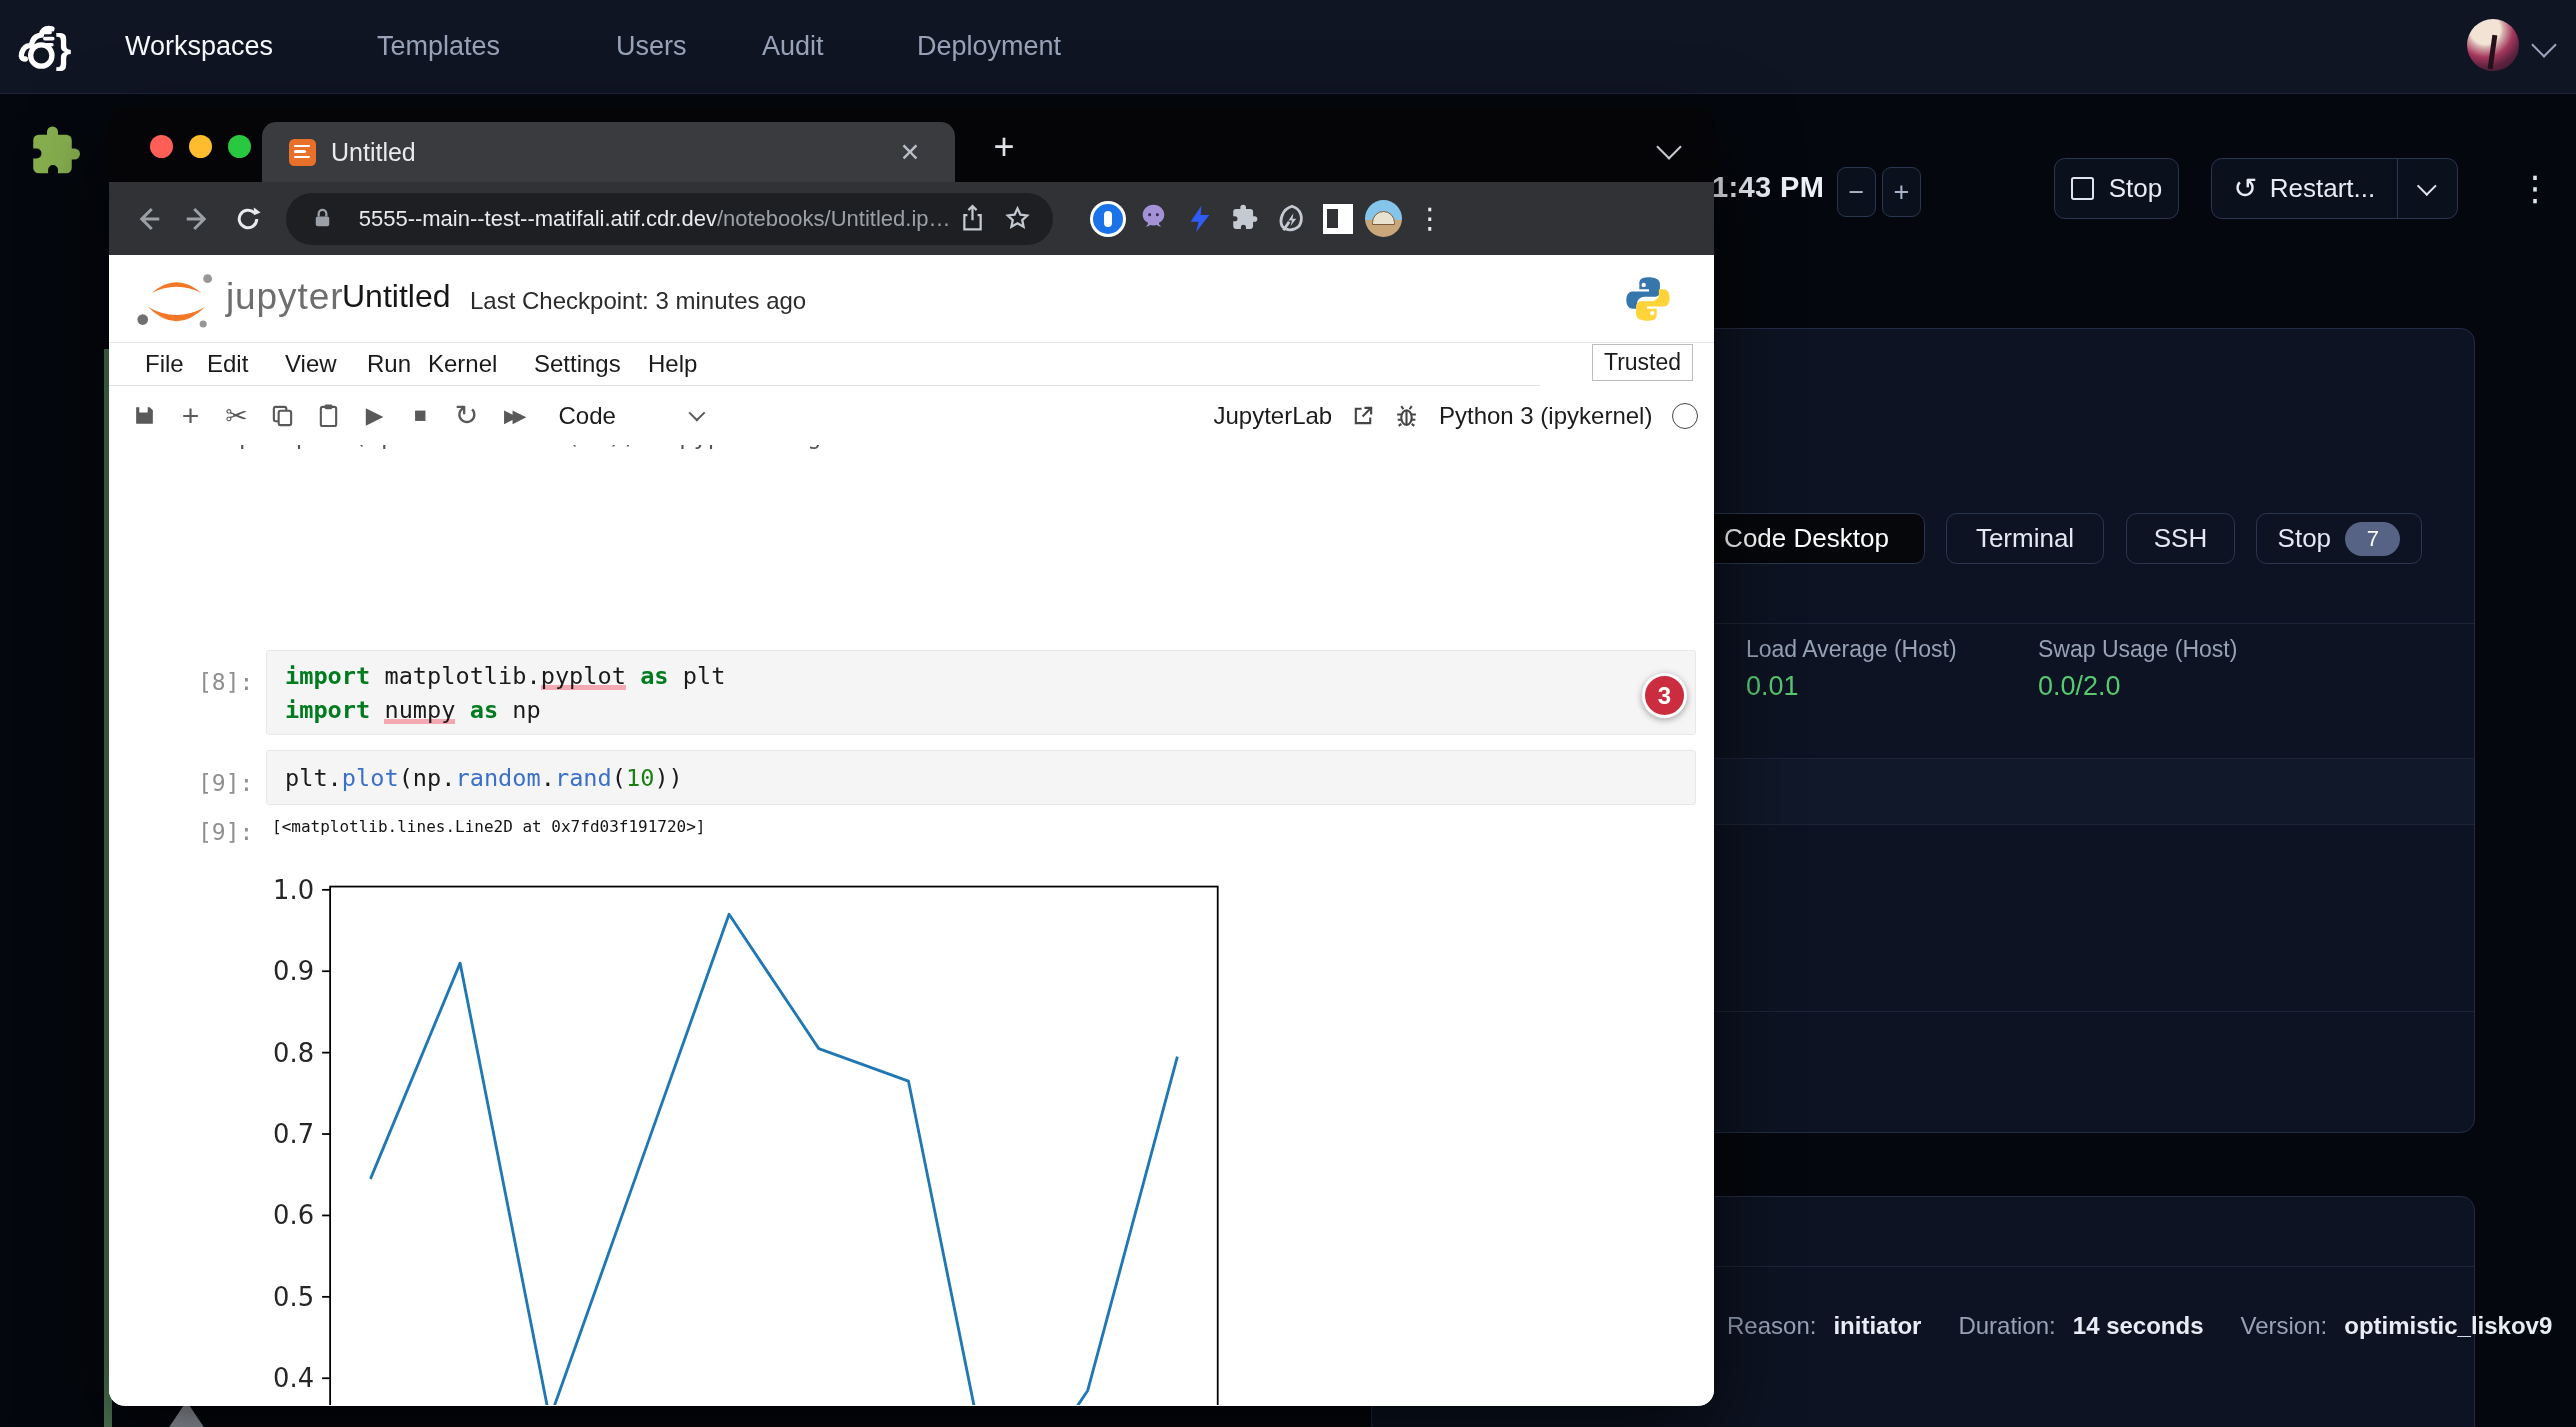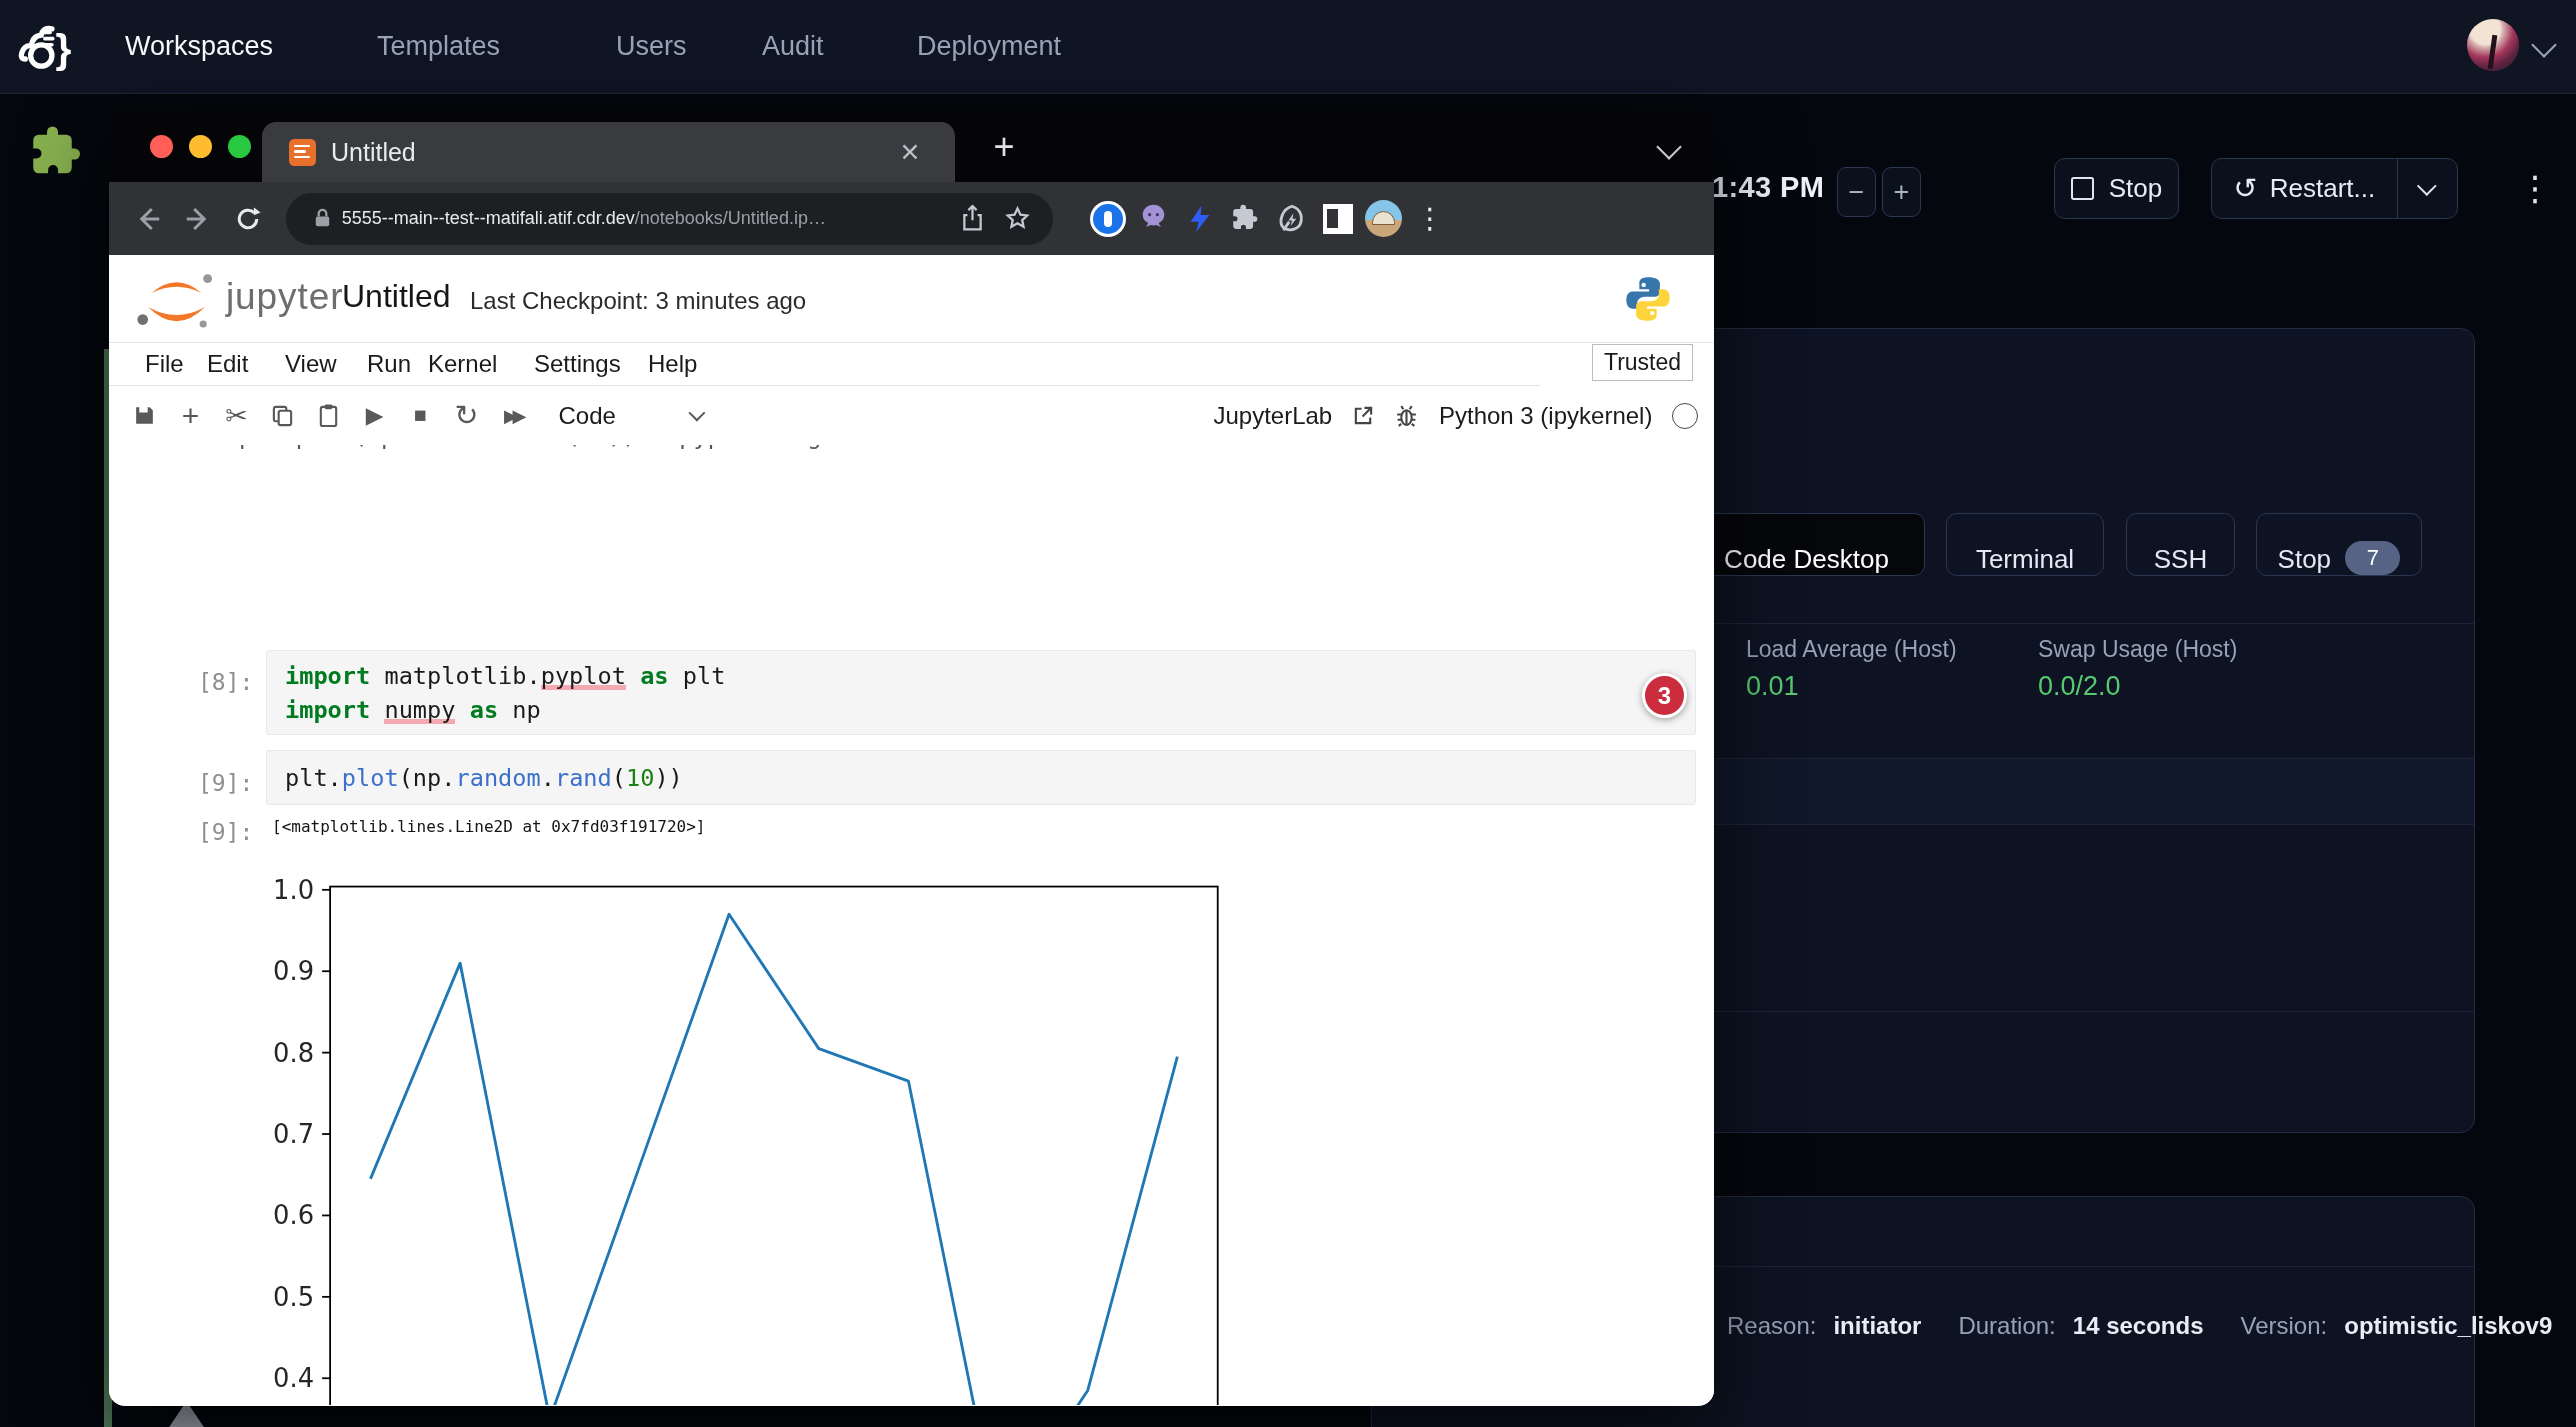--- a/index.html
+++ b/index.html
@@ -20,22 +20,22 @@
   #green-strip{left:104px;top:349px;width:8px;height:1079px;background:#4f7a58;}
 
   .ctl-btn{position:absolute;box-sizing:border-box;border:0.9px solid #2b3650;border-radius:10.7px;background:#0b101d;
     color:#e6ebf4;display:flex;align-items:center;justify-content:center;font-size:26px;cursor:pointer;}
   .mini-btn{top:167px;width:39px;height:50px;border-radius:9px;color:#aab4c8;font-size:27px;}
   #clock{left:1697px;top:171px;font-size:29px;font-weight:700;color:#eef1f7;letter-spacing:0.4px;}
   #kebab-main{left:2510px;top:157px;width:50px;height:62px;color:#dfe5ee;font-size:34px;display:flex;align-items:center;justify-content:center;letter-spacing:0;cursor:pointer;}
 
   .card{position:absolute;box-sizing:border-box;background:#0d1322;border:0.9px solid #222c44;border-radius:14.2px;}
   .card-divider{position:absolute;left:1372px;width:1102px;height:0.9px;background:#1c2438;}
-  .app-btn{position:absolute;top:513px;height:63px;box-sizing:border-box;border:0.9px solid #2b3650;border-radius:10.7px;
-    display:flex;align-items:flex-end;justify-content:center;gap:14.2px;color:#e3e8f2;font-size:26px;background:transparent;cursor:pointer;}
+  .app-btn{position:absolute;top:513px;height:51px;box-sizing:border-box;border:0.9px solid #2b3650;border-radius:10.7px;
+    display:flex;align-items:center;justify-content:center;gap:14.2px;color:#e3e8f2;font-size:26px;background:transparent;cursor:pointer;}
   .app-btn.selected{background:#06070b;color:#fff;font-weight:500;}
   .pill-badge{min-width:41px;height:34px;border-radius:17px;background:#566384;color:#fff;font-size:22px;
     display:flex;align-items:center;justify-content:center;padding:0 7.1px;}
   .metric-label{position:absolute;color:#97a2b6;font-size:23px;}
   .metric-value{position:absolute;color:#57c96f;font-size:27px;}
   #build-row{left:1727px;top:1312px;display:flex;gap:37px;font-size:24px;color:#97a2b6;}
   #build-row b{color:#e8edf5;font-weight:700;margin-left:17px;}
 
   #cursor{left:158px;top:1401px;}
 
@@ -47,21 +47,21 @@
   #tab{left:153px;top:12.5px;width:693px;height:61px;background:#3a3b3e;border-radius:14.2px 14.2px 0 0;cursor:pointer;}
   #tab-favicon{left:27px;top:17px;width:27px;height:27px;border-radius:5.3px;background:#e8702a;}
   #tab-favicon i{position:absolute;left:5.3px;width:16px;height:2.7px;background:#fff;border-radius:1.8px;}
   #tab-title{left:69px;top:0;height:61px;display:flex;align-items:center;font-size:25px;color:#e8eaed;}
   #tab-close{left:632px;top:15px;width:32px;height:32px;color:#b9bec7;font-size:25px;display:flex;align-items:center;justify-content:center;cursor:pointer;}
   #newtab-btn{left:877px;top:19.6px;width:36px;height:36px;color:#dfe1e5;font-size:36px;font-weight:300;display:flex;align-items:center;justify-content:center;cursor:pointer;}
   #tabstrip-chev{left:1551px;top:28.5px;cursor:pointer;}
   #toolbar{left:0;top:73px;width:1605px;height:73px;background:#313236;display:flex;align-items:center;}
   .nav-ic{width:50px;height:50px;display:flex;align-items:center;justify-content:center;cursor:pointer;}
   #omnibox{position:relative;width:767px;height:52px;border-radius:26px;background:#1e1f22;display:flex;align-items:center;margin-left:12.5px;}
-  #url-text{font-size:18px;color:#e8eaed;white-space:nowrap;margin-left:8px;}
+  #url-text{font-size:22px;color:#e8eaed;white-space:nowrap;margin-left:25px;}
   #url-text .path{color:#9aa0a6;}
   .ext{width:46px;height:46px;display:flex;align-items:center;justify-content:center;cursor:pointer;flex:0 0 auto;}
 
   
   #jpage{left:0;top:146px;width:1605px;height:1151px;background:#fff;color:#161616;}
   #jheader{left:0;top:0;width:1605px;height:87px;border-bottom:0.9px solid #e6e6e6;}
   #jp-wordmark{font-size:37px;color:#6e6e6e;letter-spacing:0.9px;}
   #nb-title{left:233px;top:23px;font-size:32px;color:#161616;}
   #nb-checkpoint{left:361px;top:32px;font-size:24px;color:#2b2b2b;}
   #menubar{left:0;top:87px;width:1431px;height:43px;border-bottom:0.9px solid #e2e2e2;}

